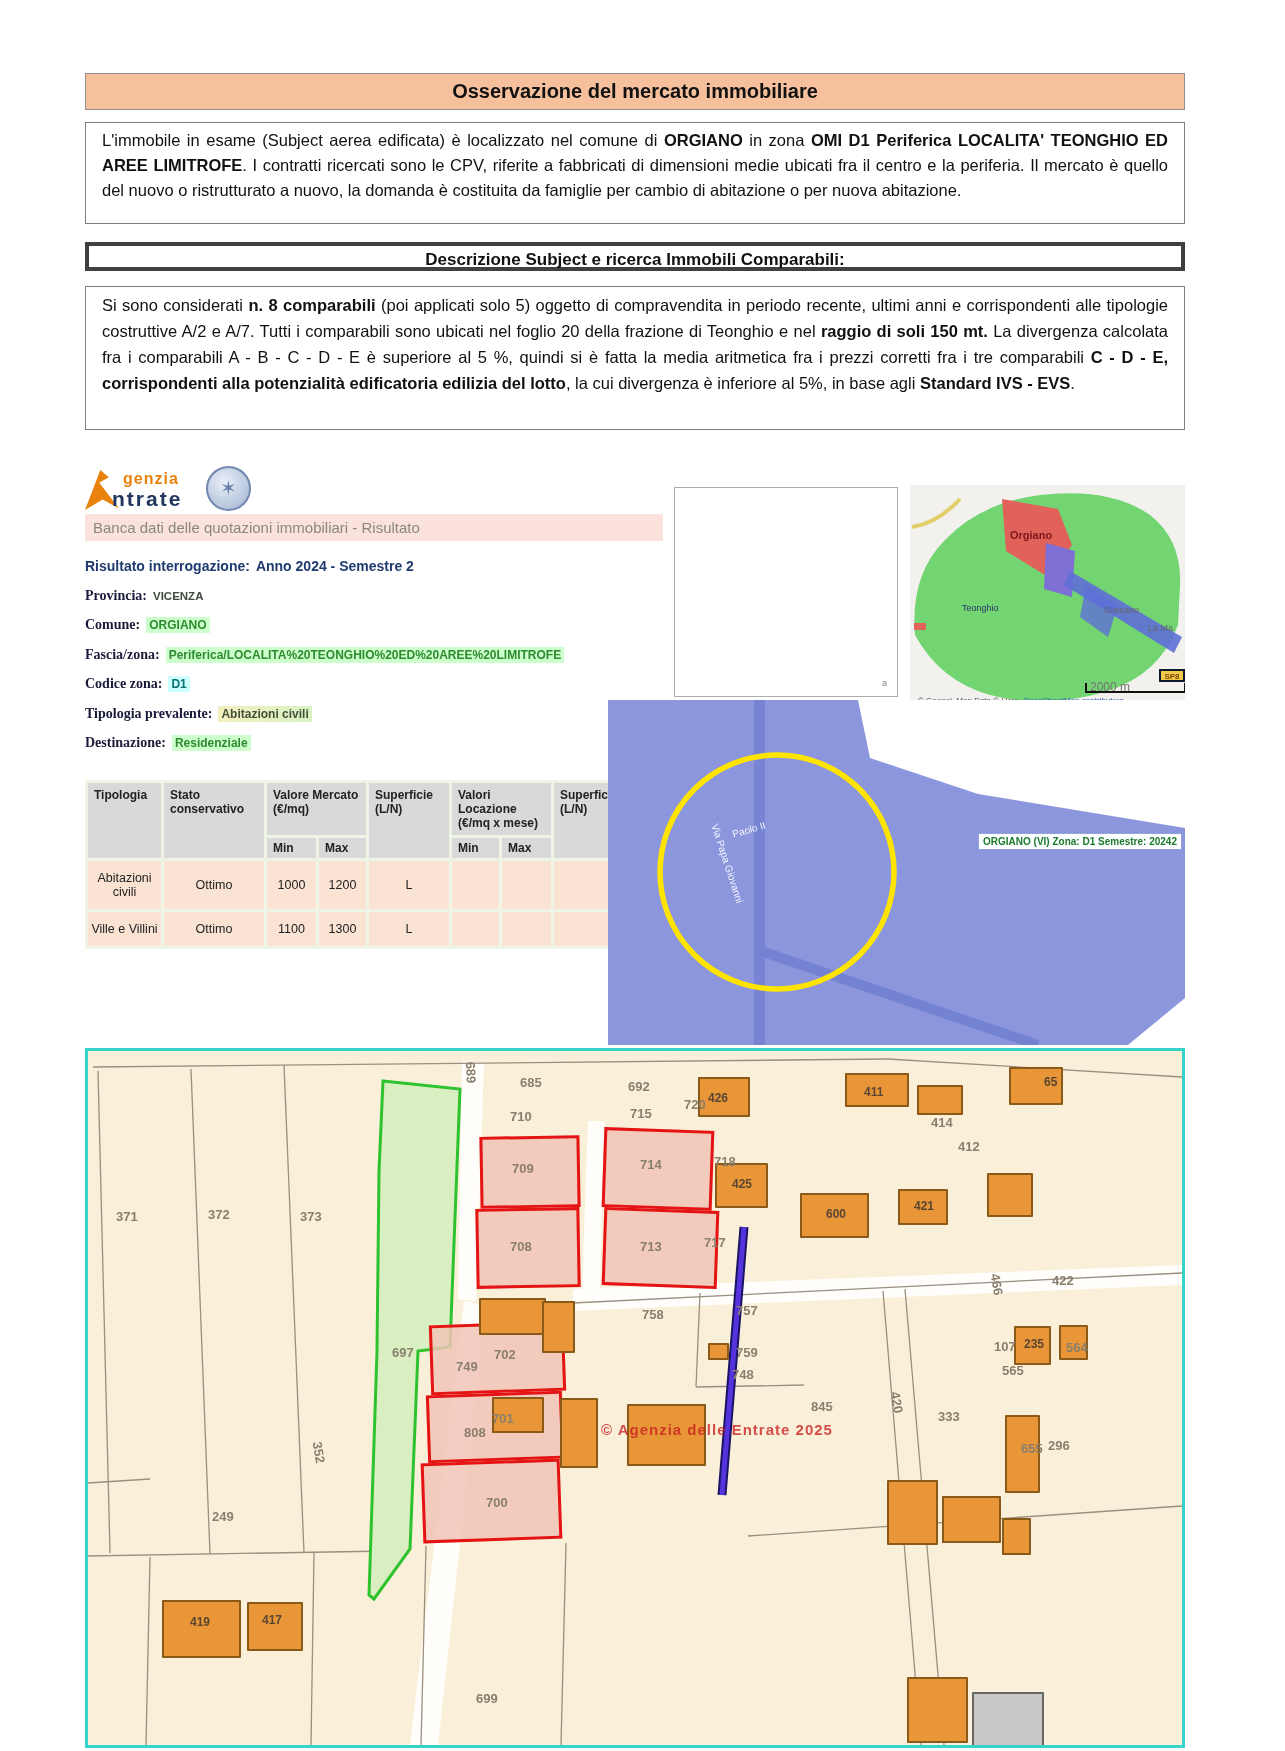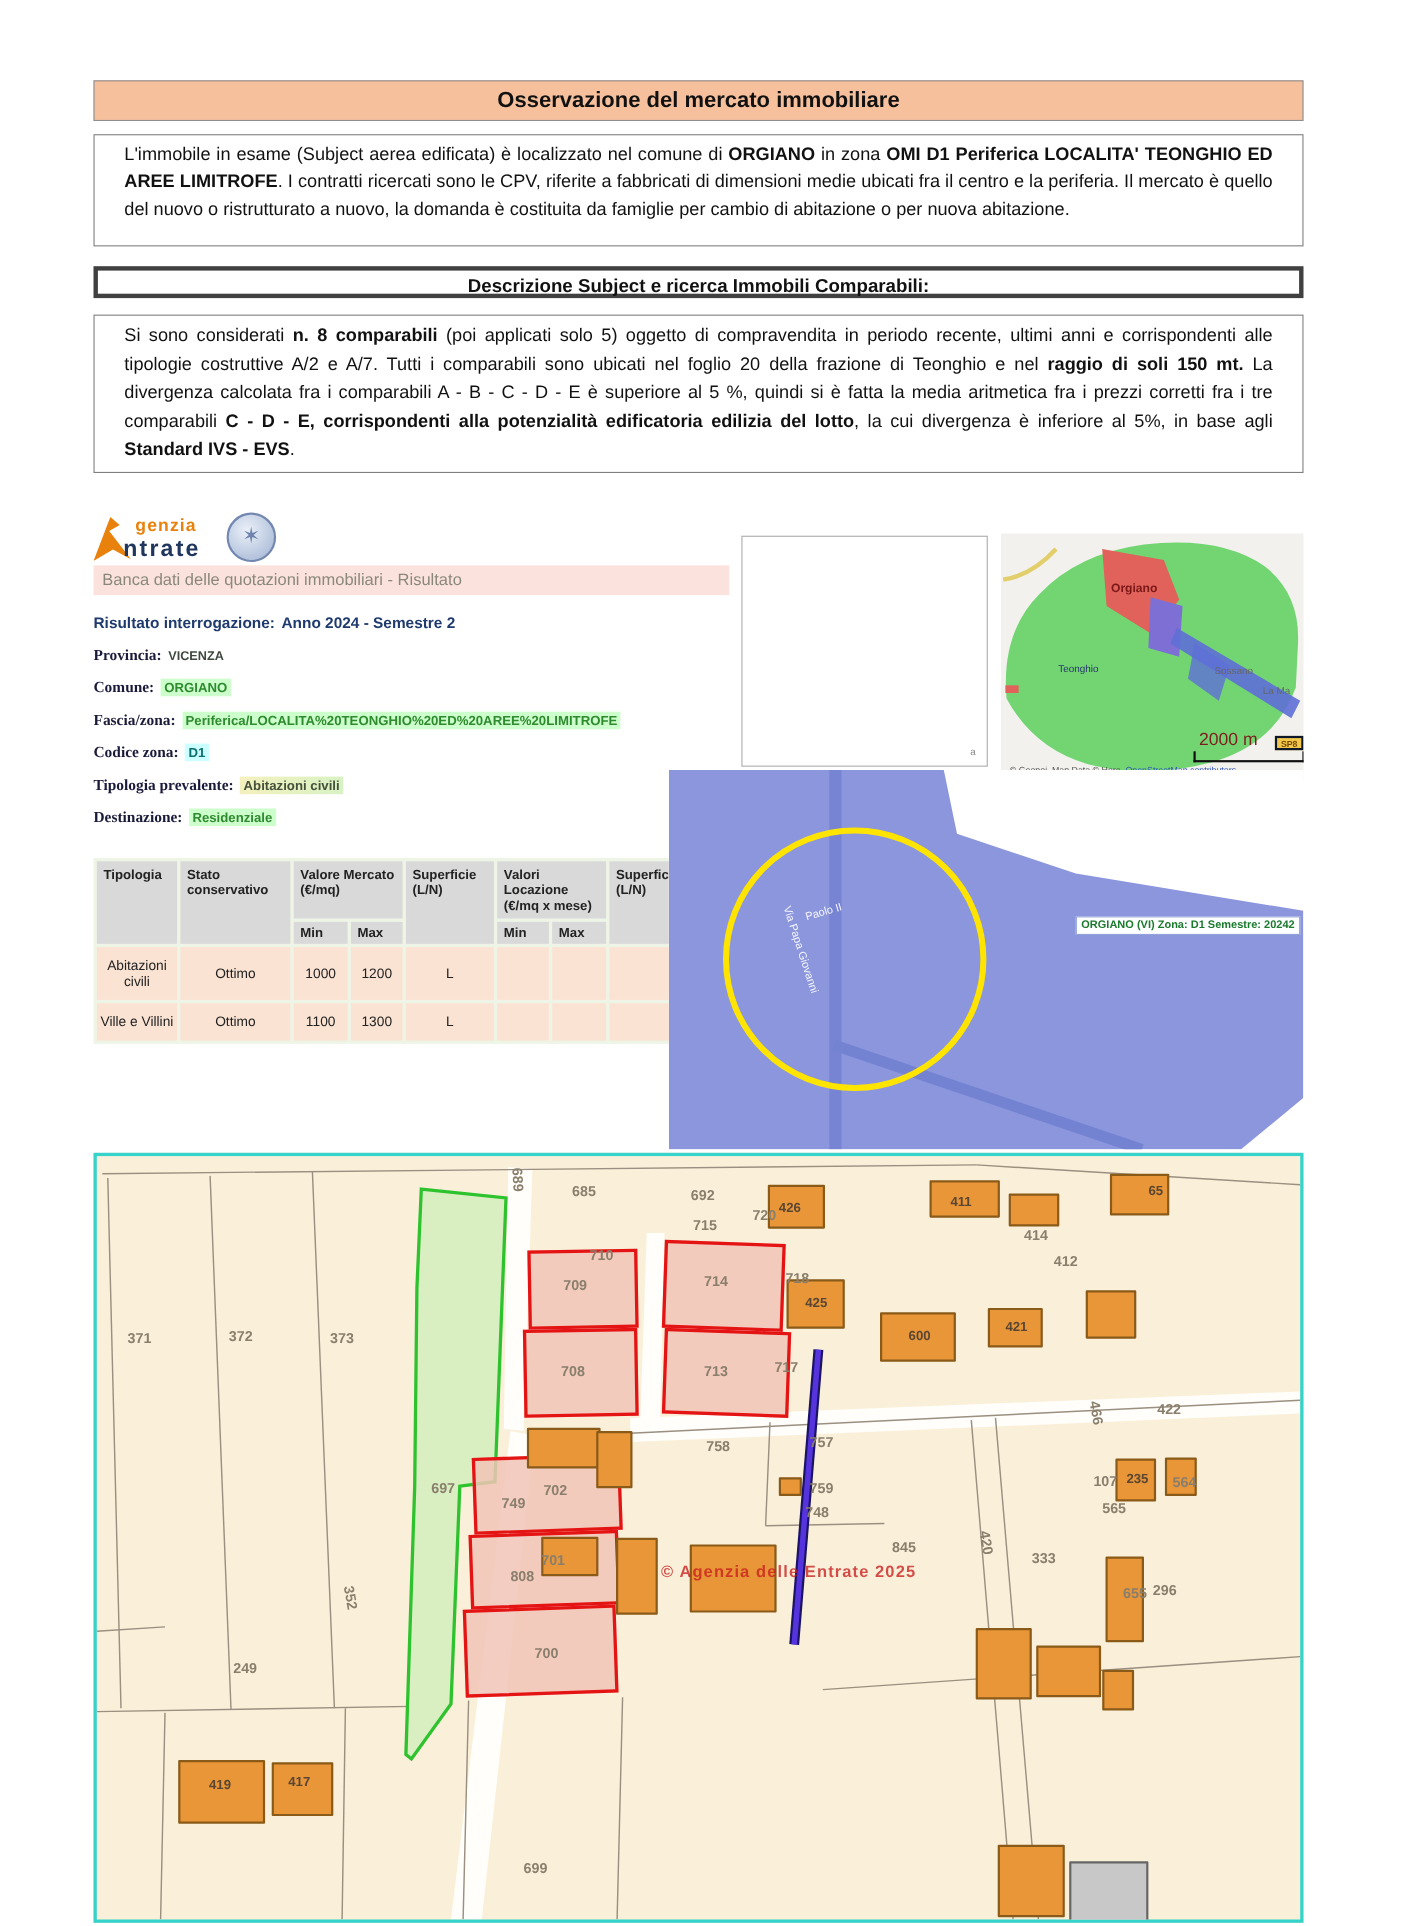--- a/index.html
+++ b/index.html
@@ -4,21 +4,21 @@
 <style>
   html,body{margin:0;padding:0;background:#ffffff;}
   .page{position:relative;width:1285px;height:1751px;background:#fff;overflow:hidden;
         font-family:"Liberation Sans", sans-serif;color:#111;}
   .abs{position:absolute;}
   .doc-title{left:0;top:34px;width:1285px;text-align:center;font-size:17px;color:#111;}
   .header-bar{left:85px;top:73px;width:1100px;height:37px;background:var(--c-headerbar,#F6C09D);
       border:1px solid #8f8f8f;box-sizing:border-box;text-align:center;
       font-size:20px;font-weight:bold;line-height:35px;}
   .tbox{left:85px;width:1100px;border:1px solid #7f7f7f;box-sizing:border-box;background:#fff;
-      padding:5px 27px;text-align:justify;font-size:16.5px;line-height:25px;}
+      padding:5px 16px;text-align:justify;font-size:16.5px;line-height:25px;}
   .p1{top:122px;height:102px;}
   .secbar{left:85px;top:242px;width:1100px;height:29px;border:4px solid #404040;box-sizing:border-box;
       text-align:center;font-size:17px;font-weight:bold;line-height:27px;background:#fff;}
   .p2{top:286px;height:144px;line-height:26px;}
   
   .logo-mark{left:85px;top:470px;width:34px;height:40px;background:#E8820C;
       clip-path:polygon(0 100%,45% 0,70% 18%,42% 32%,100% 96%,52% 74%);}
   .logo-t1{left:123px;top:470px;font-size:16px;font-weight:bold;color:#E8820C;letter-spacing:1px;}
   .logo-t2{left:112px;top:487px;font-size:21px;font-weight:bold;color:#20365E;letter-spacing:2px;}
   .emblem{left:206px;top:466px;width:45px;height:45px;border-radius:50%;
@@ -44,21 +44,21 @@
   .qtable th.sub{padding:3px 6px;}
   .qtable td{background:var(--c-td,#FAE3D3);font-size:12.5px;color:#222;text-align:center;padding:10px 2px;}
   
   .white-box{left:674px;top:487px;width:224px;height:210px;border:1px solid #ABABAB;background:#fff;box-sizing:border-box;}
   .wb-mark{position:absolute;right:10px;bottom:8px;font-size:9px;color:#888;}
   
   .zone-map{left:910px;top:485px;width:275px;height:225px;background:#F2F1EE;overflow:hidden;}
   .zlabel{position:absolute;white-space:nowrap;}
   .scalebar{position:absolute;left:175px;top:198px;width:97px;height:8px;
       border-left:2px solid #111;border-right:2px solid #111;border-bottom:2px solid #111;}
-  .scaletext{position:absolute;left:180px;top:179px;font-size:16px;color:#7f1d1d;}
+  .scaletext{position:absolute;left:180px;top:195px;font-size:12px;color:#737373;}
   .spbadge{position:absolute;left:249px;top:184px;width:26px;height:13px;background:#F2C94C;
       border:2px solid #0f172a;font-size:8px;font-weight:bold;color:#7A4A00;text-align:center;line-height:12px;box-sizing:border-box;}
   .attrib{position:absolute;left:8px;top:211px;font-size:8px;color:#555;white-space:nowrap;}
   .attrib .osm{color:#3355BB;}
   
   .blue-map{left:608px;top:700px;width:577px;height:345px;background:#fff;overflow:hidden;}
   .zonestrip{position:absolute;left:370px;top:133px;width:204px;height:17px;background:#FDFEFF;
       border:1px solid #93A3D8;box-sizing:border-box;font-size:10px;font-weight:bold;color:#1B7A2C;
       text-align:center;line-height:15px;white-space:nowrap;overflow:hidden;}
   .street{position:absolute;color:rgba(255,255,255,.92);font-size:10px;white-space:nowrap;}
@@ -267,21 +267,21 @@
           <div class="bld" style="left: 799px; top: 429px; width: 51px; height: 65px;"></div>
           <div class="bld" style="left: 854px; top: 445px; width: 59px; height: 47px;"></div>
           <div class="bld" style="left: 914px; top: 467px; width: 29px; height: 37px;"></div>
           <div class="bld" style="left: 819px; top: 626px; width: 61px; height: 66px;"></div>
           <div class="bld gray" style="left: 884px; top: 641px; width: 72px; height: 62px;"></div>
           <span class="plabel" style="left: 28px; top: 158px;">371</span>
           <span class="plabel" style="left: 120px; top: 156px;">372</span>
           <span class="plabel" style="left: 212px; top: 158px;">373</span>
           <span class="plabel" style="left: 372px; top: 14px; transform: rotate(87deg);">689</span>
           <span class="plabel" style="left: 432px; top: 24px;">685</span>
-          <span class="plabel" style="left: 448px; top: 58px; margin-top: 24px;">710</span>
+          <span class="plabel" style="left: 422px; top: 58px;">710</span>
           <span class="plabel" style="left: 540px; top: 28px; text-align: right;">692</span>
           <span class="plabel" style="left: 542px; top: 55px;">715</span>
           <span class="plabel" style="left: 596px; top: 46px;">720</span>
           <span class="plabel dk" style="left: 620px; top: 40px;">426</span>
           <span class="plabel dk" style="left: 776px; top: 34px;">411</span>
           <span class="plabel" style="left: 843px; top: 64px;">414</span>
           <span class="plabel dk" style="left: 956px; top: 24px;">65</span>
           <span class="plabel" style="left: 870px; top: 88px;">412</span>
           <span class="plabel dk" style="left: 644px; top: 126px;">425</span>
           <span class="plabel dk" style="left: 738px; top: 156px;">600</span>

